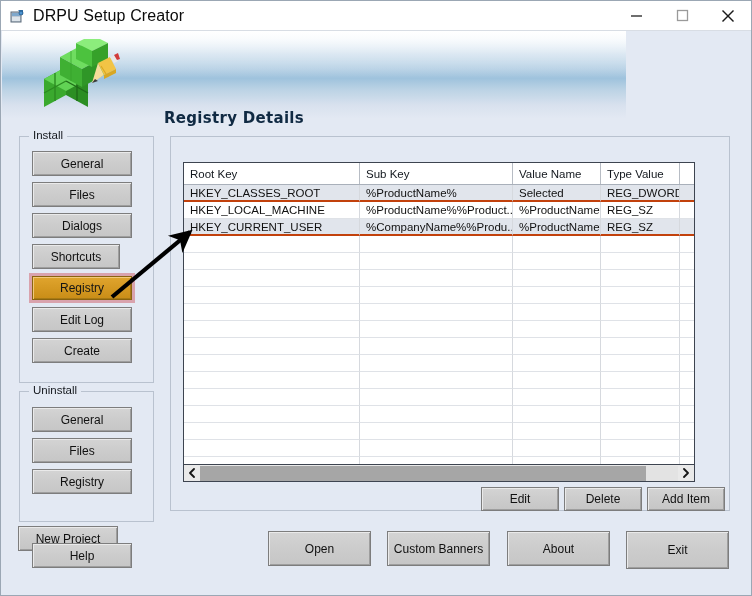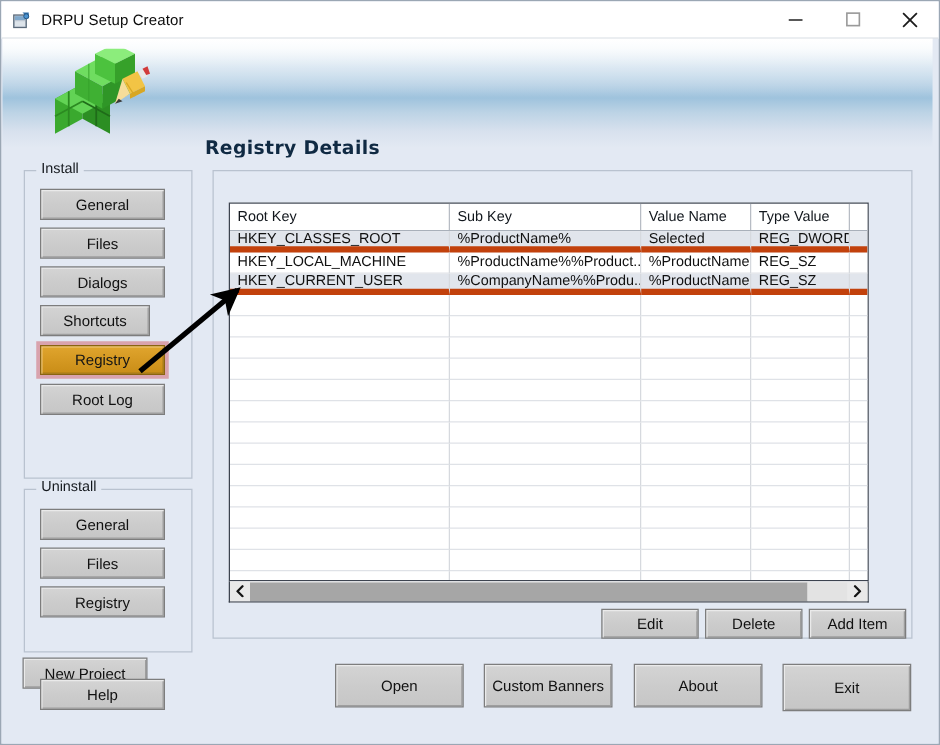--- a/index.html
+++ b/index.html
@@ -26,35 +26,35 @@
     background: #ffffff;
     border-bottom: 1px solid #d8dde4;
     display: flex; align-items: center;
   }
   #title-icon {
     width: 16px; height: 16px;
     margin-left: 8px; margin-right: 8px;
     position: relative; flex: none;
   }
   #title-text {
-    font-size: 12px; color: #0b0b0b;
+    font-size: 16px; color: #0b0b0b;
     letter-spacing: .1px;
   }
   .winbtn {
     width: 46px; height: 29px;
     display: flex; align-items: center; justify-content: center;
     flex: none;
   }
   .winbtn svg { display: block; }
   #winctl { margin-left: auto; display: flex; height: 29px; }
 
   
   #banner {
     position: absolute; left: 1px; top: 30px;
-    width: 744px; height: 95px;
+    width: 624px; height: 95px;
     background: linear-gradient(to bottom,
         #ffffff 0%, #f5f9fc 8%, #cfe0ee 24%,
         #b4cfe4 40%, #9fc3dd 50%, #bcd3e5 62%,
         #d8e1ee 78%, #e3e9f3 92%, #e3e9f3 100%);
   }
   #banner-sheen {
     position: absolute; left: 0; top: 0; width: 100%; height: 46px;
     background: linear-gradient(to bottom, rgba(255,255,255,.55), rgba(255,255,255,0));
     pointer-events: none;
   }
@@ -142,21 +142,21 @@
   .gcell {
     font-size: 11.5px; color: #111111;
     padding-left: 6px;
     display: flex; align-items: center;
     border-right: 1px solid #d6d9de;
     border-bottom: 1px solid #dfe2e7;
     height: 100%;
     overflow: hidden; white-space: nowrap;
     font-family: "Liberation Sans", sans-serif;
   }
-  .grow.alt .gcell { border-bottom: 5px solid #c2410c; }
+  .grow.alt .gcell { border-bottom: 2px solid #c2410c; }
 
   
   #hscroll {
     position: absolute; left: 12px; top: 328px;
     width: 512px; height: 17px;
     background: #e9e9e9;
     border: 1px solid #3d4450;
     border-top: none;
     display: flex; align-items: center;
   }
@@ -276,21 +276,24 @@
     <div class="btn" style="left:30px; top:87px; width:100px; height:25px;">
       <span>Dialogs</span>
     </div>
     <div class="btn" style="left:30px; top:118px; width:88px; height:25px;">
       <span>Shortcuts</span>
     </div>
     <div class="btn sel" style="left:30px; top:150px; width:100px; height:24px;">
       <span>Registry</span>
     </div>
     <div class="btn" style="left:30px; top:181px; width:100px; height:25px;">
-      <span>Root Log</span>
+      <span>Edit Log</span>
+    </div>
+    <div class="btn" style="left:30px; top:212px; width:100px; height:25px;">
+      <span>Create</span>
     </div>
 
     <div class="groupbox" style="left:17px; top:265px; width:135px; height:131px;">
       <div class="group-legend">Uninstall</div>
     </div>
 
     <div class="btn" style="left:30px; top:281px; width:100px; height:25px;">
       <span>General</span>
     </div>
     <div class="btn" style="left:30px; top:312px; width:100px; height:25px;">

